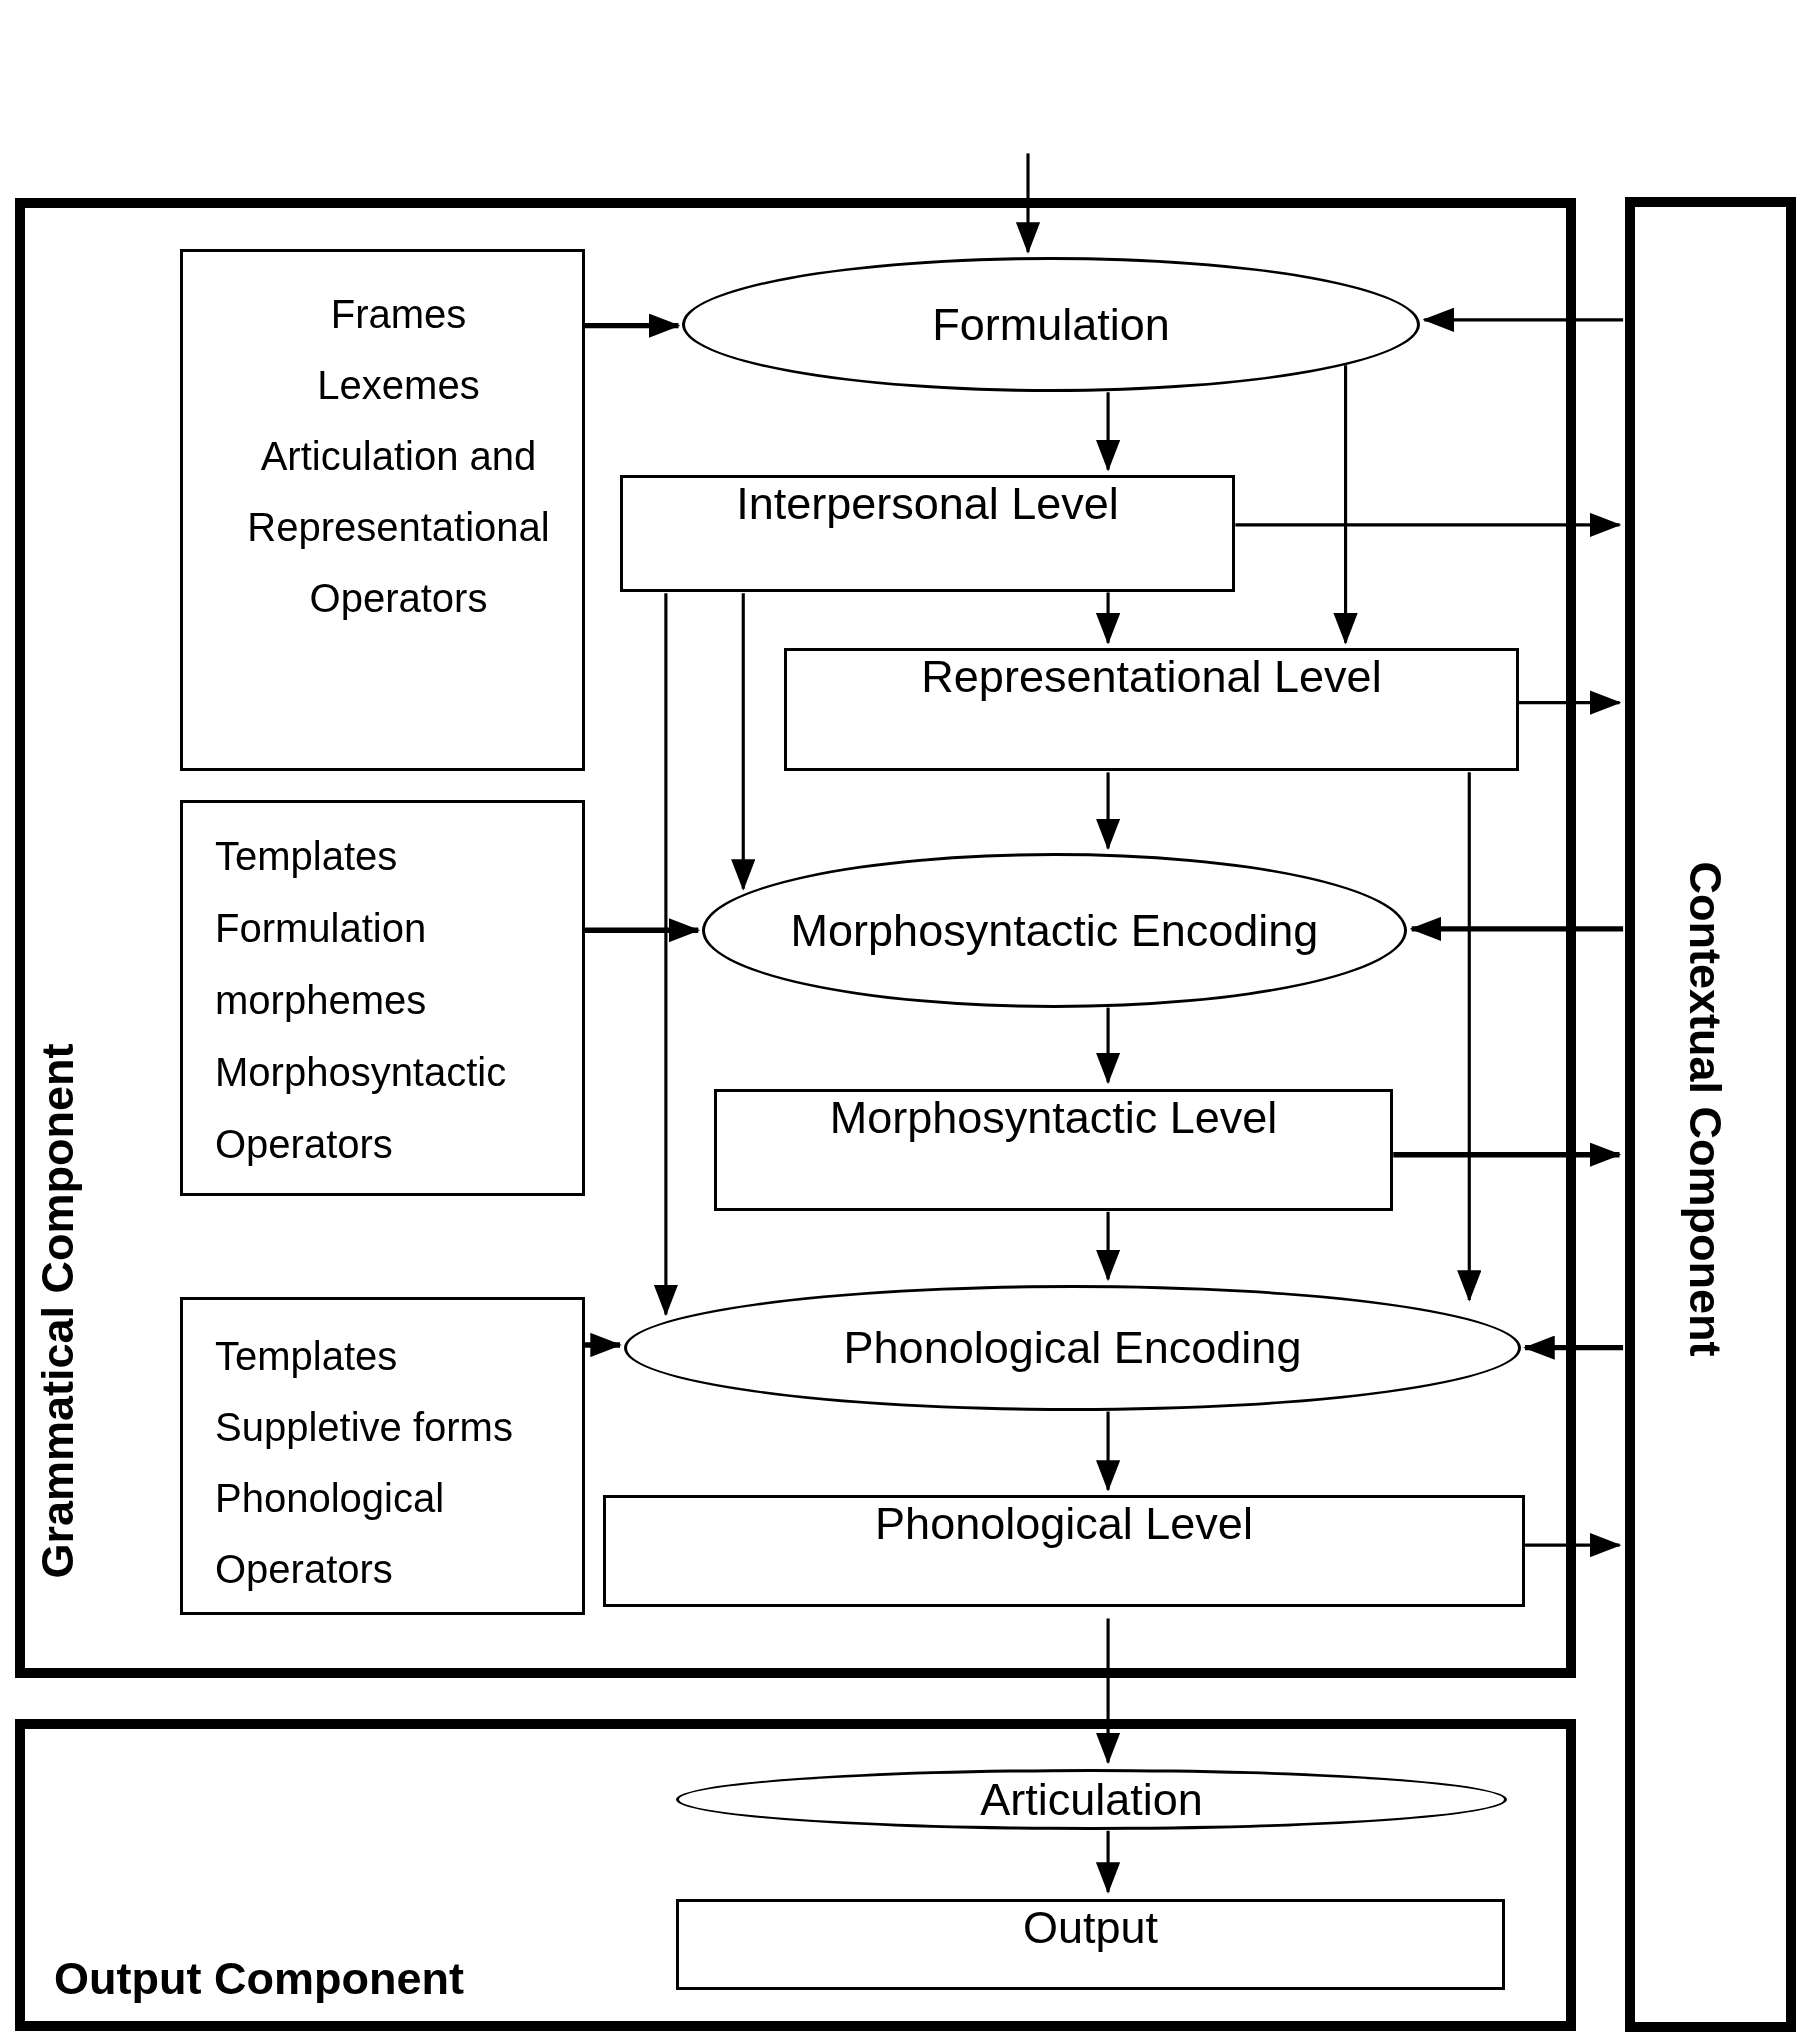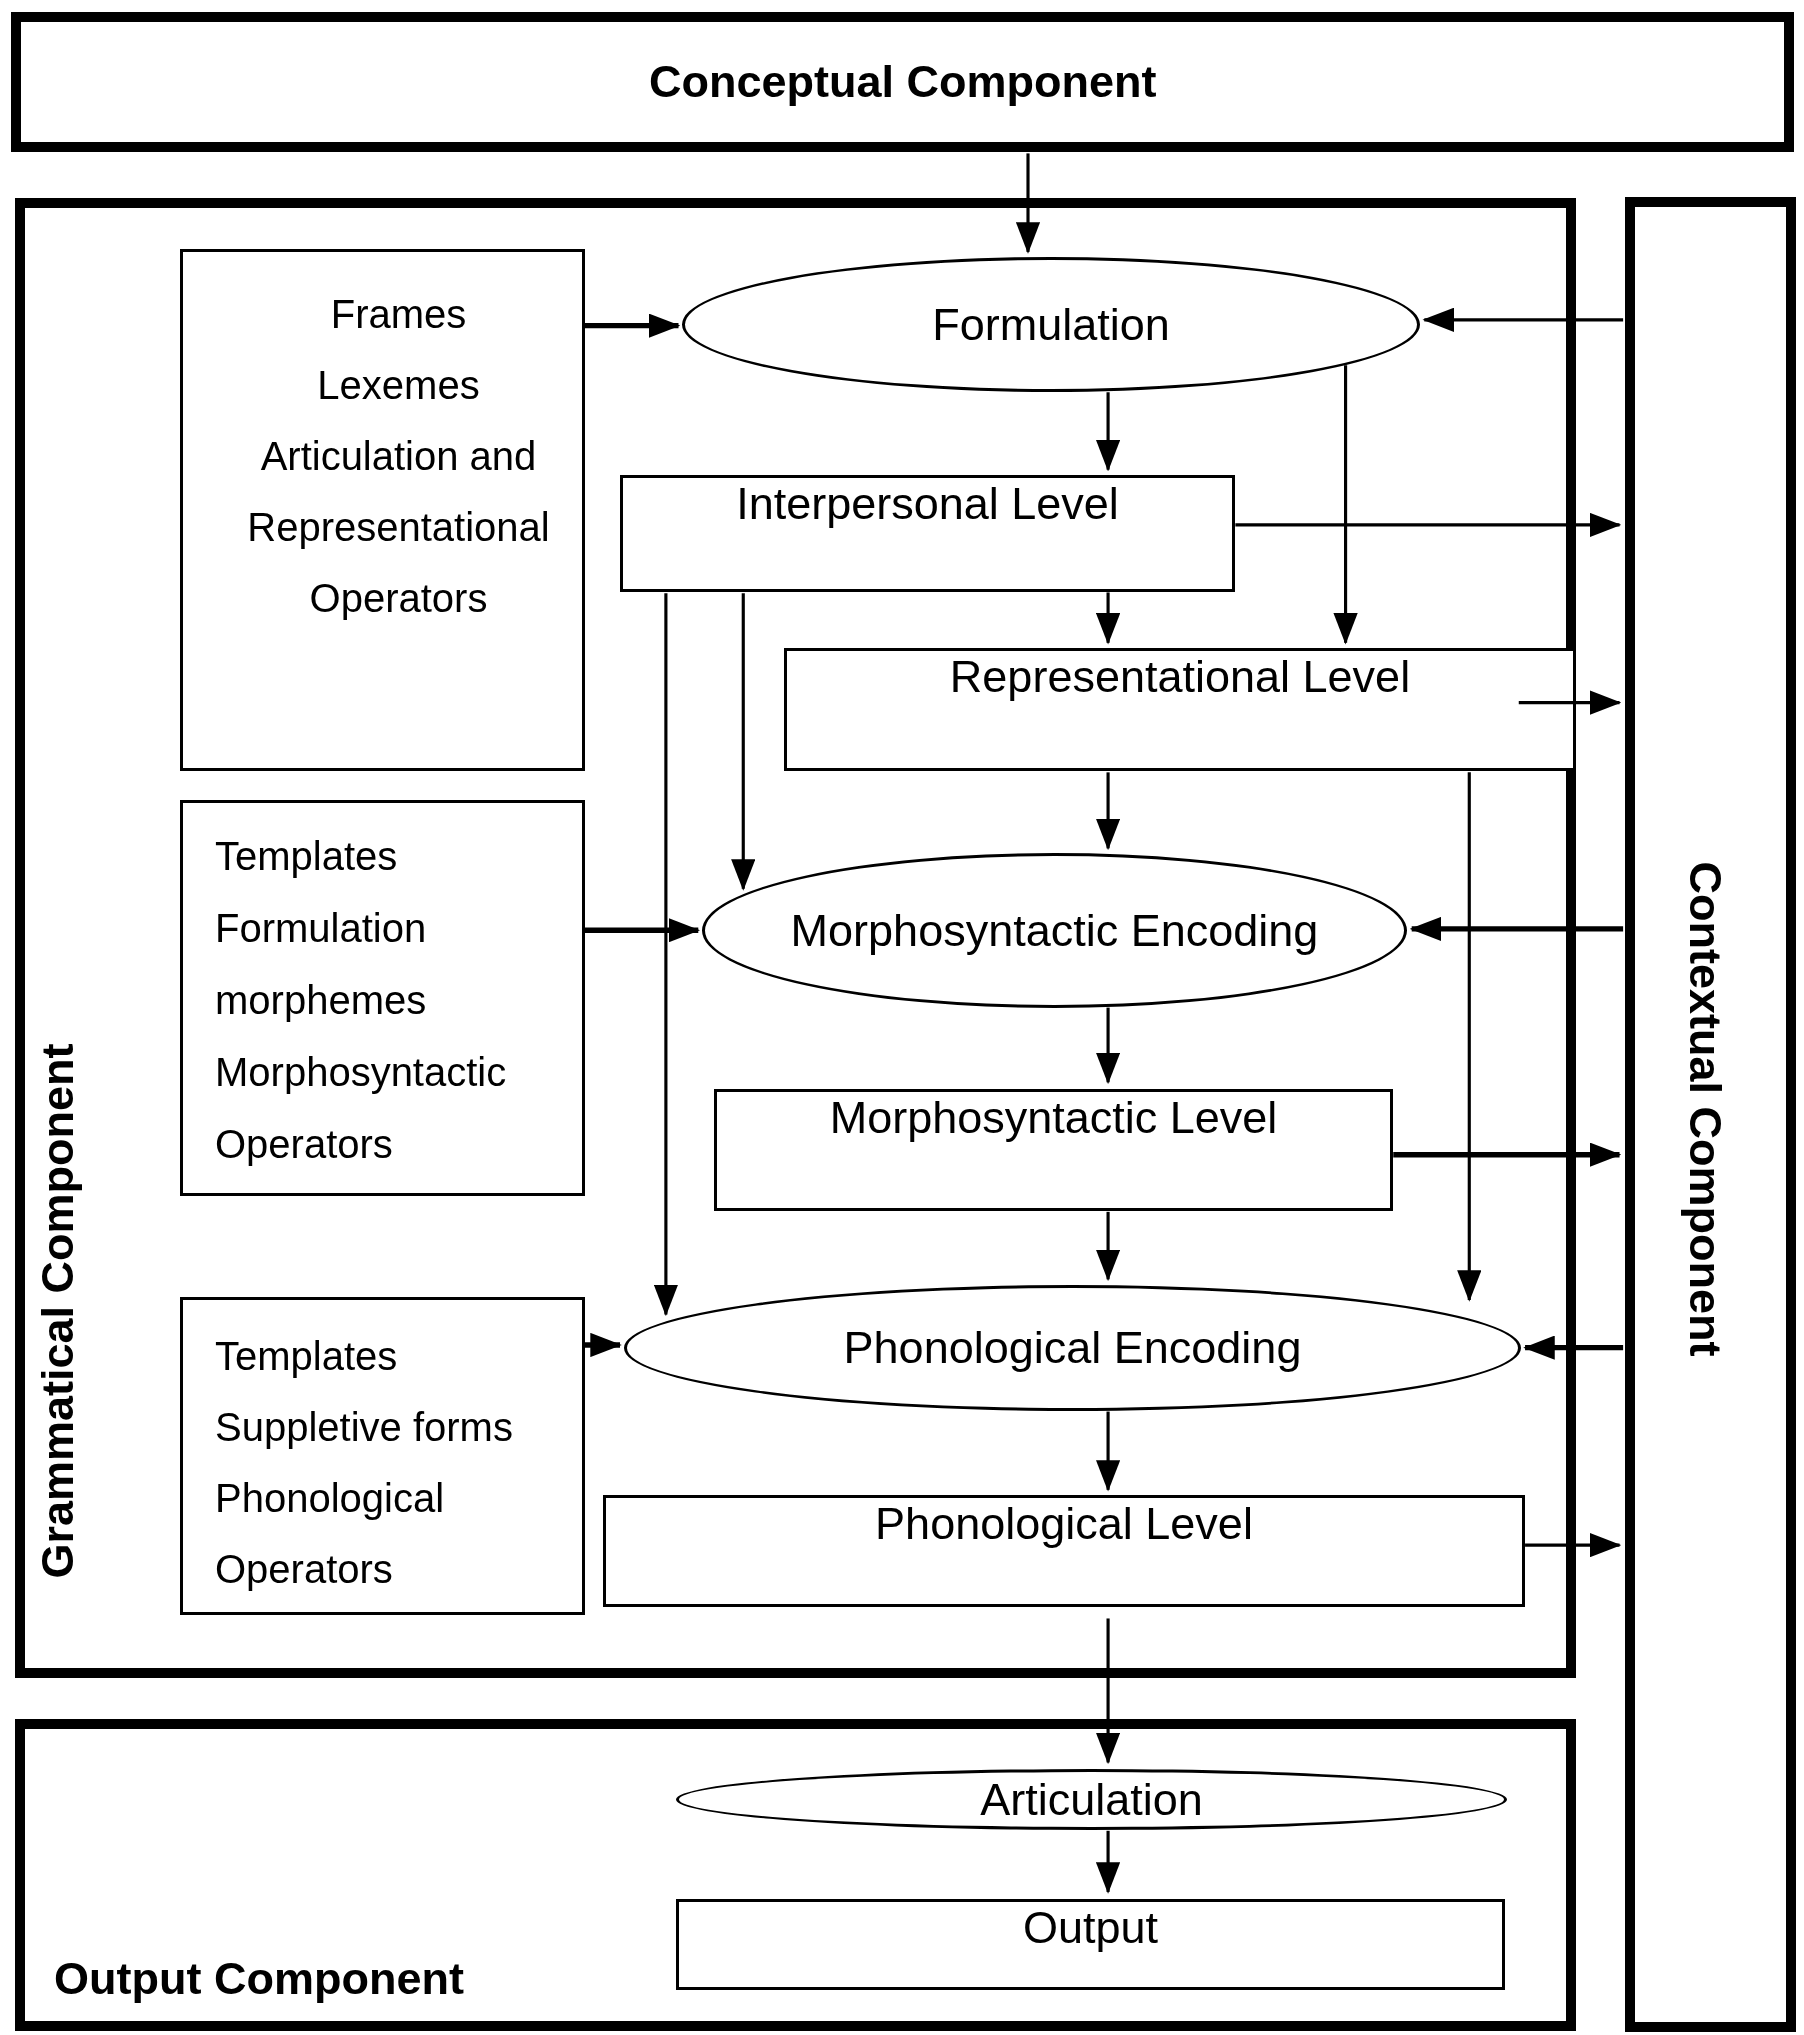--- a/index.html
+++ b/index.html
@@ -16,23 +16,20 @@
   .rot-label{white-space:nowrap;}
   svg.connectors{position:absolute;left:0;top:0;pointer-events:none;}
   .conn{stroke:#000;stroke-width:7;fill:none;}
   .conn.thick{stroke-width:12;}
 </style>
 </head>
 <body>
 
 <div class="page">
 
-  <div class="abs component" style="left:11.2px;top:12px;width:1783px;height:140px;display:flex;align-items:center;justify-content:center;">
-    <span class="component-title">Conceptual Component</span>
-  </div>
 
   <div class="abs component" style="left:15.3px;top:198px;width:1561px;height:1480px;"></div>
 
   <div class="abs component" style="left:1625px;top:197px;width:171px;height:1835px;"></div>
 
   <div class="abs component" style="left:15.3px;top:1719px;width:1561px;height:312px;"></div>
 
   <div class="abs rot-label component-title" style="left:58px;top:1311px;transform:translate(-50%,-50%) rotate(-90deg);">Grammatical Component</div>
 
   <div class="abs rot-label component-title" style="left:1705px;top:1109px;transform:translate(-50%,-50%) rotate(90deg);">Contextual Component</div>
@@ -75,21 +72,21 @@
   </div>
 
   <div class="abs ellipse" style="left:676px;top:1769px;width:831px;height:61px;">
     <span class="node-label">Articulation</span>
   </div>
 
   <div class="abs node-box" style="left:620px;top:475px;width:615px;height:117px;">
     <span class="node-label">Interpersonal Level</span>
   </div>
 
-  <div class="abs node-box" style="left:784px;top:648px;width:792px;height:123px;">
+  <div class="abs node-box" style="left:784px;top:648px;width:735px;height:123px;">
     <span class="node-label">Representational Level</span>
   </div>
 
   <div class="abs node-box" style="left:714px;top:1089px;width:679px;height:122px;">
     <span class="node-label">Morphosyntactic Level</span>
   </div>
 
   <div class="abs node-box" style="left:603px;top:1495px;width:922px;height:112px;">
     <span class="node-label">Phonological Level</span>
   </div>

